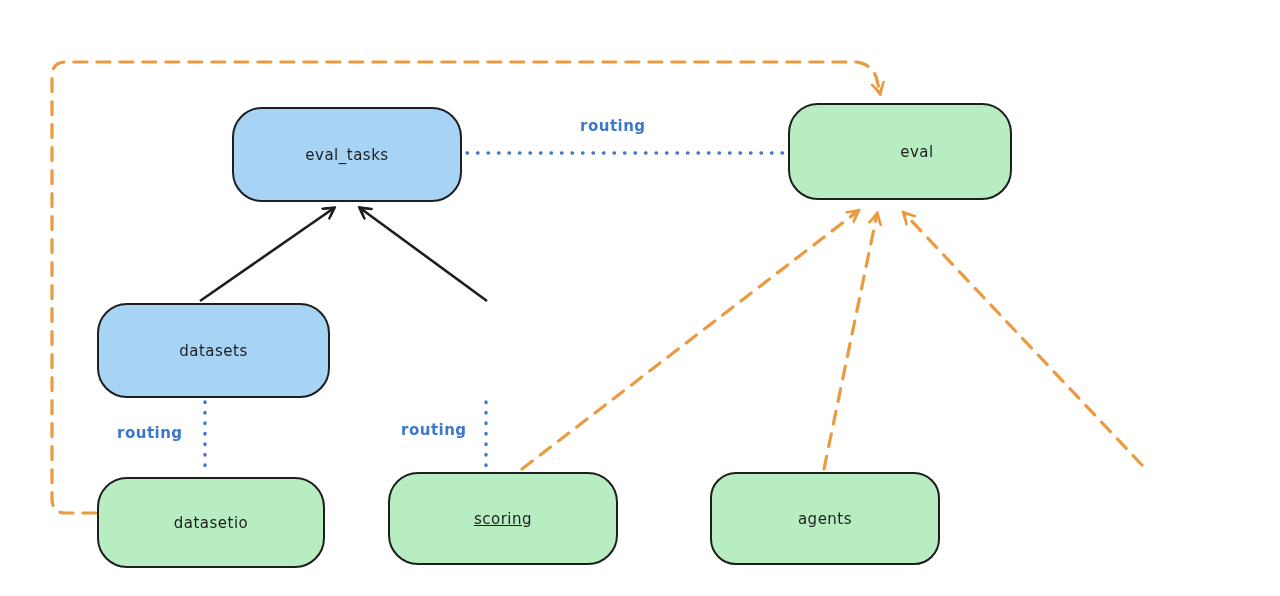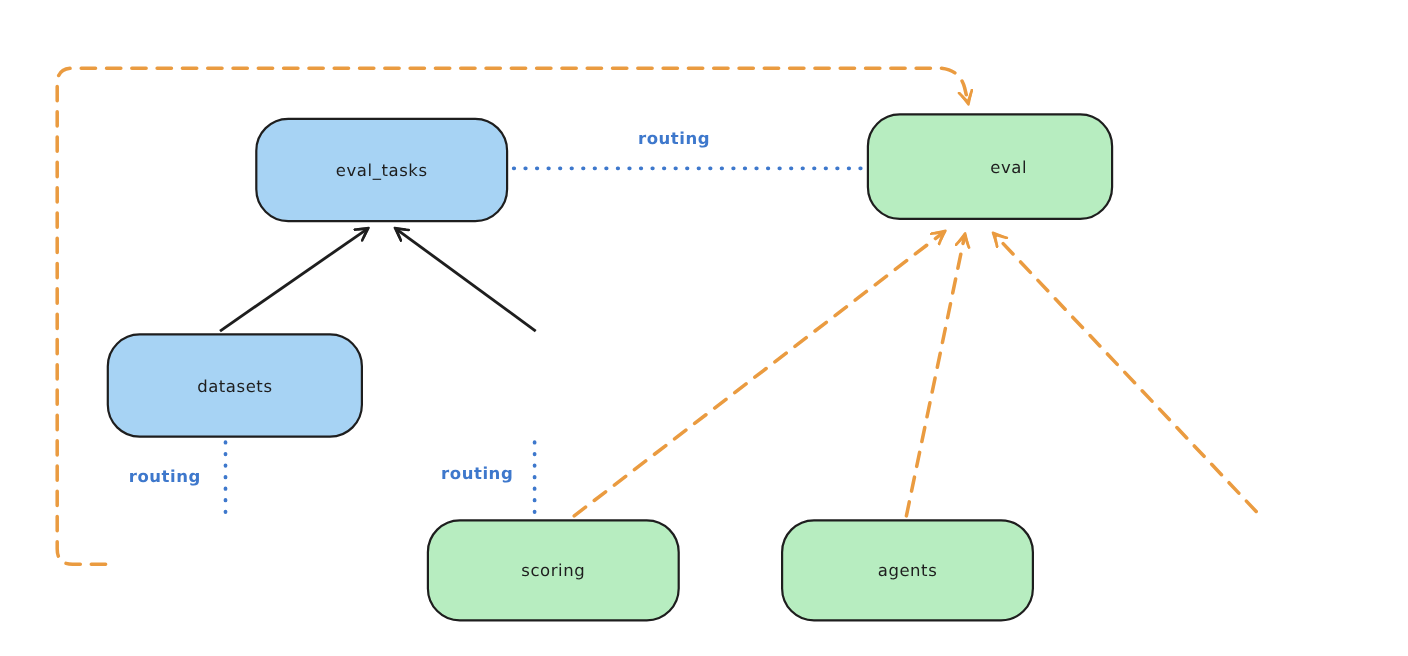--- a/index.html
+++ b/index.html
@@ -40,22 +40,22 @@
     letter-spacing: 0.5px;
     white-space: nowrap;
   }
 
   
   #node-eval-tasks        { left: 232px;  top: 107px; width: 230px; height: 95px; }
   #node-eval              { left: 788px;  top: 103px; width: 224px; height: 97px; padding-left: 34px; }
   #node-datasets          { left: 97px;   top: 303px; width: 233px; height: 95px; }
   #node-scoring-functions { left: 380px;  top: 303px; width: 232px; height: 95px; }
   #node-datasetio         { left: 97px;   top: 477px; width: 228px; height: 91px; }
-  #node-scoring           { left: 388px;  top: 472px; width: 230px; height: 93px; }
-  #node-agents            { left: 710px;  top: 472px; width: 230px; height: 93px; }
+  #node-scoring           { left: 388px;  top: 472px; width: 230px; height: 93px; text-decoration: underline; }
+  #node-agents            { left: 710px;  top: 472px; width: 230px; height: 93px; border-radius: 26px; }
   #node-inference         { left: 1022px; top: 468px; width: 230px; height: 94px; }
 
   
   #label-routing-top      { left: 580px; top: 117px; }
   #label-routing-datasets { left: 117px; top: 424px; }
   #label-routing-scoring  { left: 401px; top: 421px; }
 </style>
 </head>
 <body>
 
@@ -88,20 +88,23 @@
 
   <div class="node blue" id="node-eval-tasks">
     <span>eval_tasks</span>
   </div>
   <div class="node green" id="node-eval">
     <span>eval</span>
   </div>
   <div class="node blue" id="node-datasets">
     <span>datasets</span>
   </div>
+  <div class="node green" id="node-datasetio">
+    <span>datasetio</span>
+  </div>
   <div class="node green" id="node-scoring">
     <span>scoring</span>
   </div>
   <div class="node green" id="node-agents">
     <span>agents</span>
   </div>
 
   <div class="edge-label" id="label-routing-top">routing</div>
   <div class="edge-label" id="label-routing-datasets">routing</div>
   <div class="edge-label" id="label-routing-scoring">routing</div>

